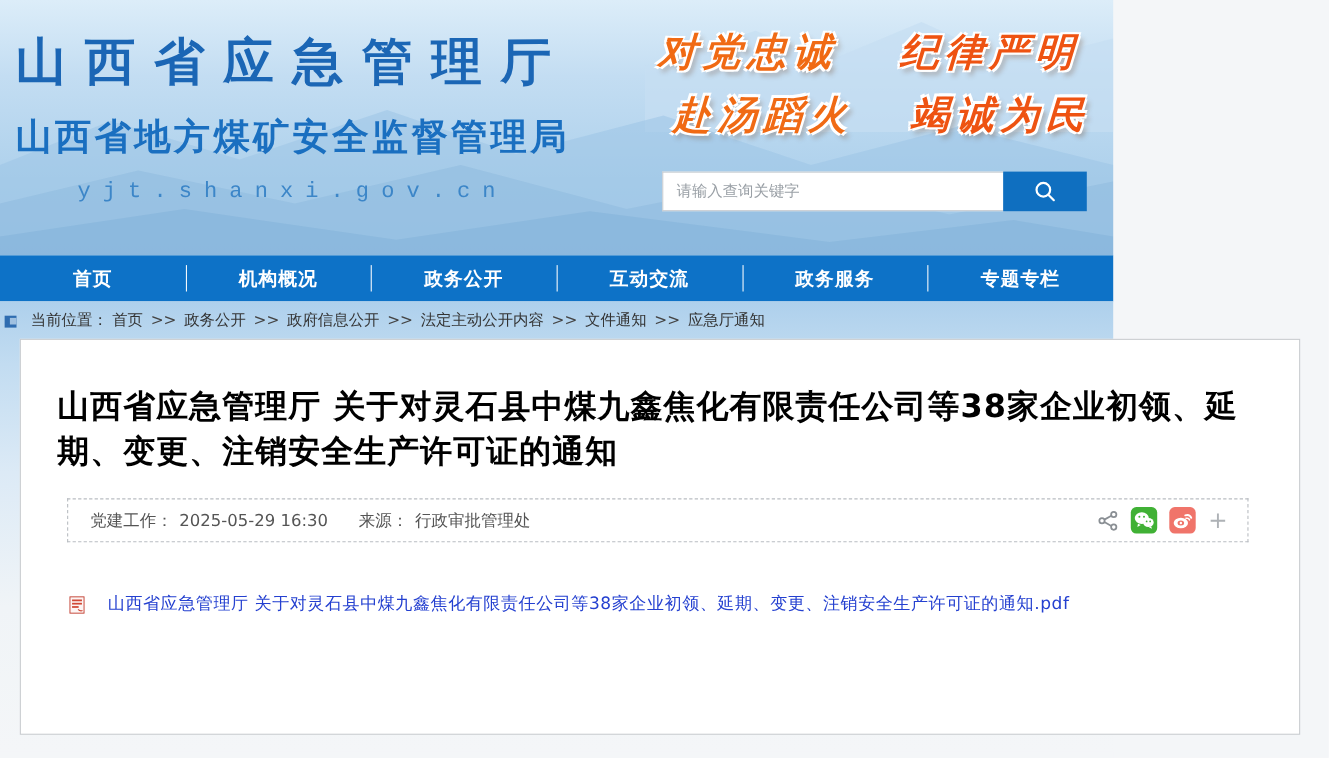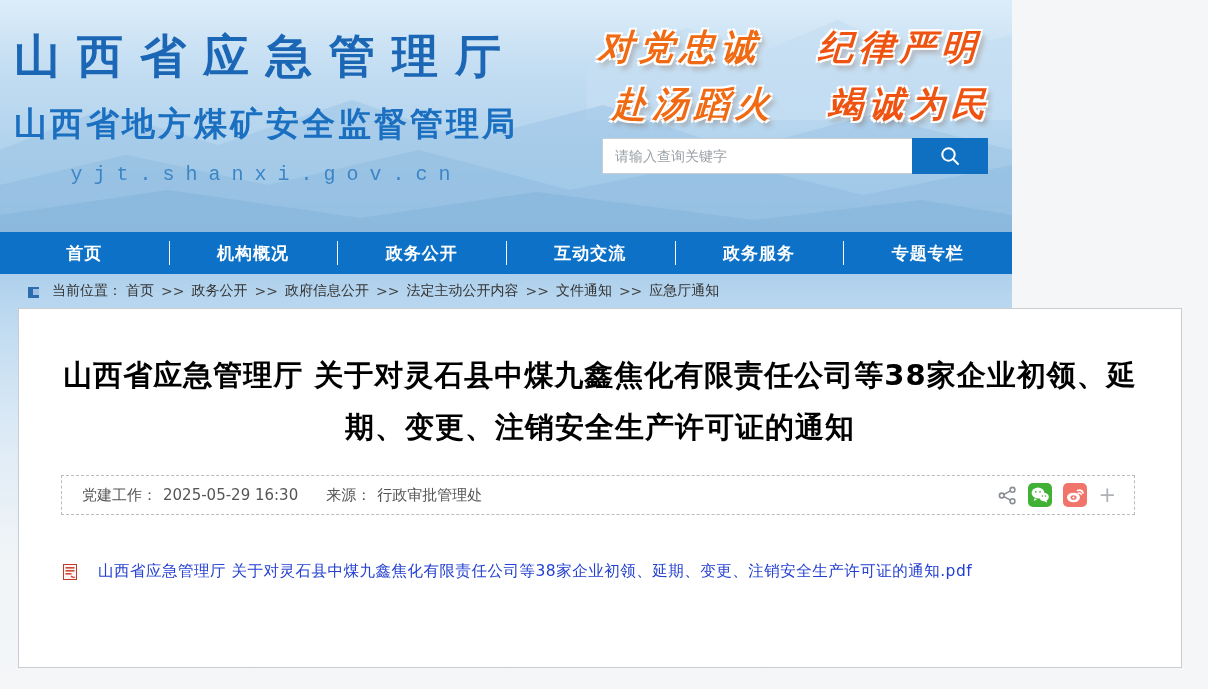--- a/index.html
+++ b/index.html
@@ -29,21 +29,21 @@
   .header-right { position:absolute; right:22px; top:24px; z-index:2; width:400px; }
   .slogans { font-family:"DejaVu Serif","Liberation Serif",serif; font-weight:bold; font-style:italic; }
   .slogan-row { display:flex; justify-content:space-between; padding:0 8px; }
   .slogan-row.row2 { margin-top:10px; padding:0 0 0 22px; justify-content:flex-start; gap:52px; }
   .slogan {
     font-size:35px; letter-spacing:6px; white-space:nowrap; color:#ee5312;
     text-shadow:-2px -2px 0 #fff, 2px -2px 0 #fff, -2px 2px 0 #fff, 2px 2px 0 #fff, 4px 5px 5px rgba(110,60,25,.35);
     transform:skewX(-3deg);
   }
   .slogan.warm { color:#f06a14; }
-  .search { margin-top:10px; display:flex; height:36px; width:386px; margin-left:12px; }
+  .search { margin-top:28px; display:flex; height:36px; width:386px; margin-left:12px; }
   .search input {
     flex:1; border:1px solid #c8cdd2; border-right:none; padding:0 12px; font-size:14px; color:#333;
     outline:none; background:#fff; font-family:inherit;
   }
   .search input::placeholder { color:#9aa0a6; }
   .search button {
     width:76px; background:#0f6fc0; border:none; cursor:pointer; display:flex; align-items:center; justify-content:center;
   }
 
   
@@ -55,34 +55,34 @@
   .nav-item:not(:first-child)::before {
     content:""; position:absolute; left:0; top:9px; bottom:9px; width:1px; background:rgba(255,255,255,.95);
   }
 
   
   .content-bg {
     position:relative; height:409px;
     background:linear-gradient(180deg,#aed0ec 0%,#c2dcf1 14%,#dceaf6 38%,#f0f4f7 68%,#f4f6f8 100%);
   }
   .breadcrumb {
-    height:34px; display:flex; align-items:center; padding-left:28px; font-size:14px; color:#333;
+    height:34px; display:flex; align-items:center; padding-left:4px; font-size:14px; color:#333;
   }
   .breadcrumb .crumb-icon { margin-right:10px; display:inline-flex; }
   .breadcrumb a { color:#333; text-decoration:none; cursor:pointer; }
   .breadcrumb .sep { margin:0 7px; color:#444; }
   .breadcrumb .prefix { margin-right:4px; }
 
   .card {
     position:absolute; left:18px; top:34px; width:1164px; height:360px;
     background:#fff; border:1px solid #c9ccd0;
   }
   .article-title {
-    margin:40px auto 0; width:1096px; text-align:center;
-    font-size:29px; line-height:52px; font-weight:bold; color:#000; letter-spacing:1px;
+    margin:40px auto 0; width:1096px; text-align:left;
+    font-size:29px; line-height:41px; font-weight:bold; color:#000; letter-spacing:1px;
   }
   .meta-box {
     margin:22px 46px 0 42px; height:40px; border:1px dashed #b9bdc2;
     display:flex; align-items:center; justify-content:space-between; padding:0 18px 0 20px;
   }
   .meta-left { font-size:15px; color:#555; display:flex; gap:6px; white-space:nowrap; }
   .meta-left .gap { width:16px; }
   .share { display:flex; align-items:center; gap:11px; }
   .share .sbtn { display:inline-flex; cursor:pointer; }
   .share .badge { width:24px; height:24px; border-radius:5px; display:flex; align-items:center; justify-content:center; }

